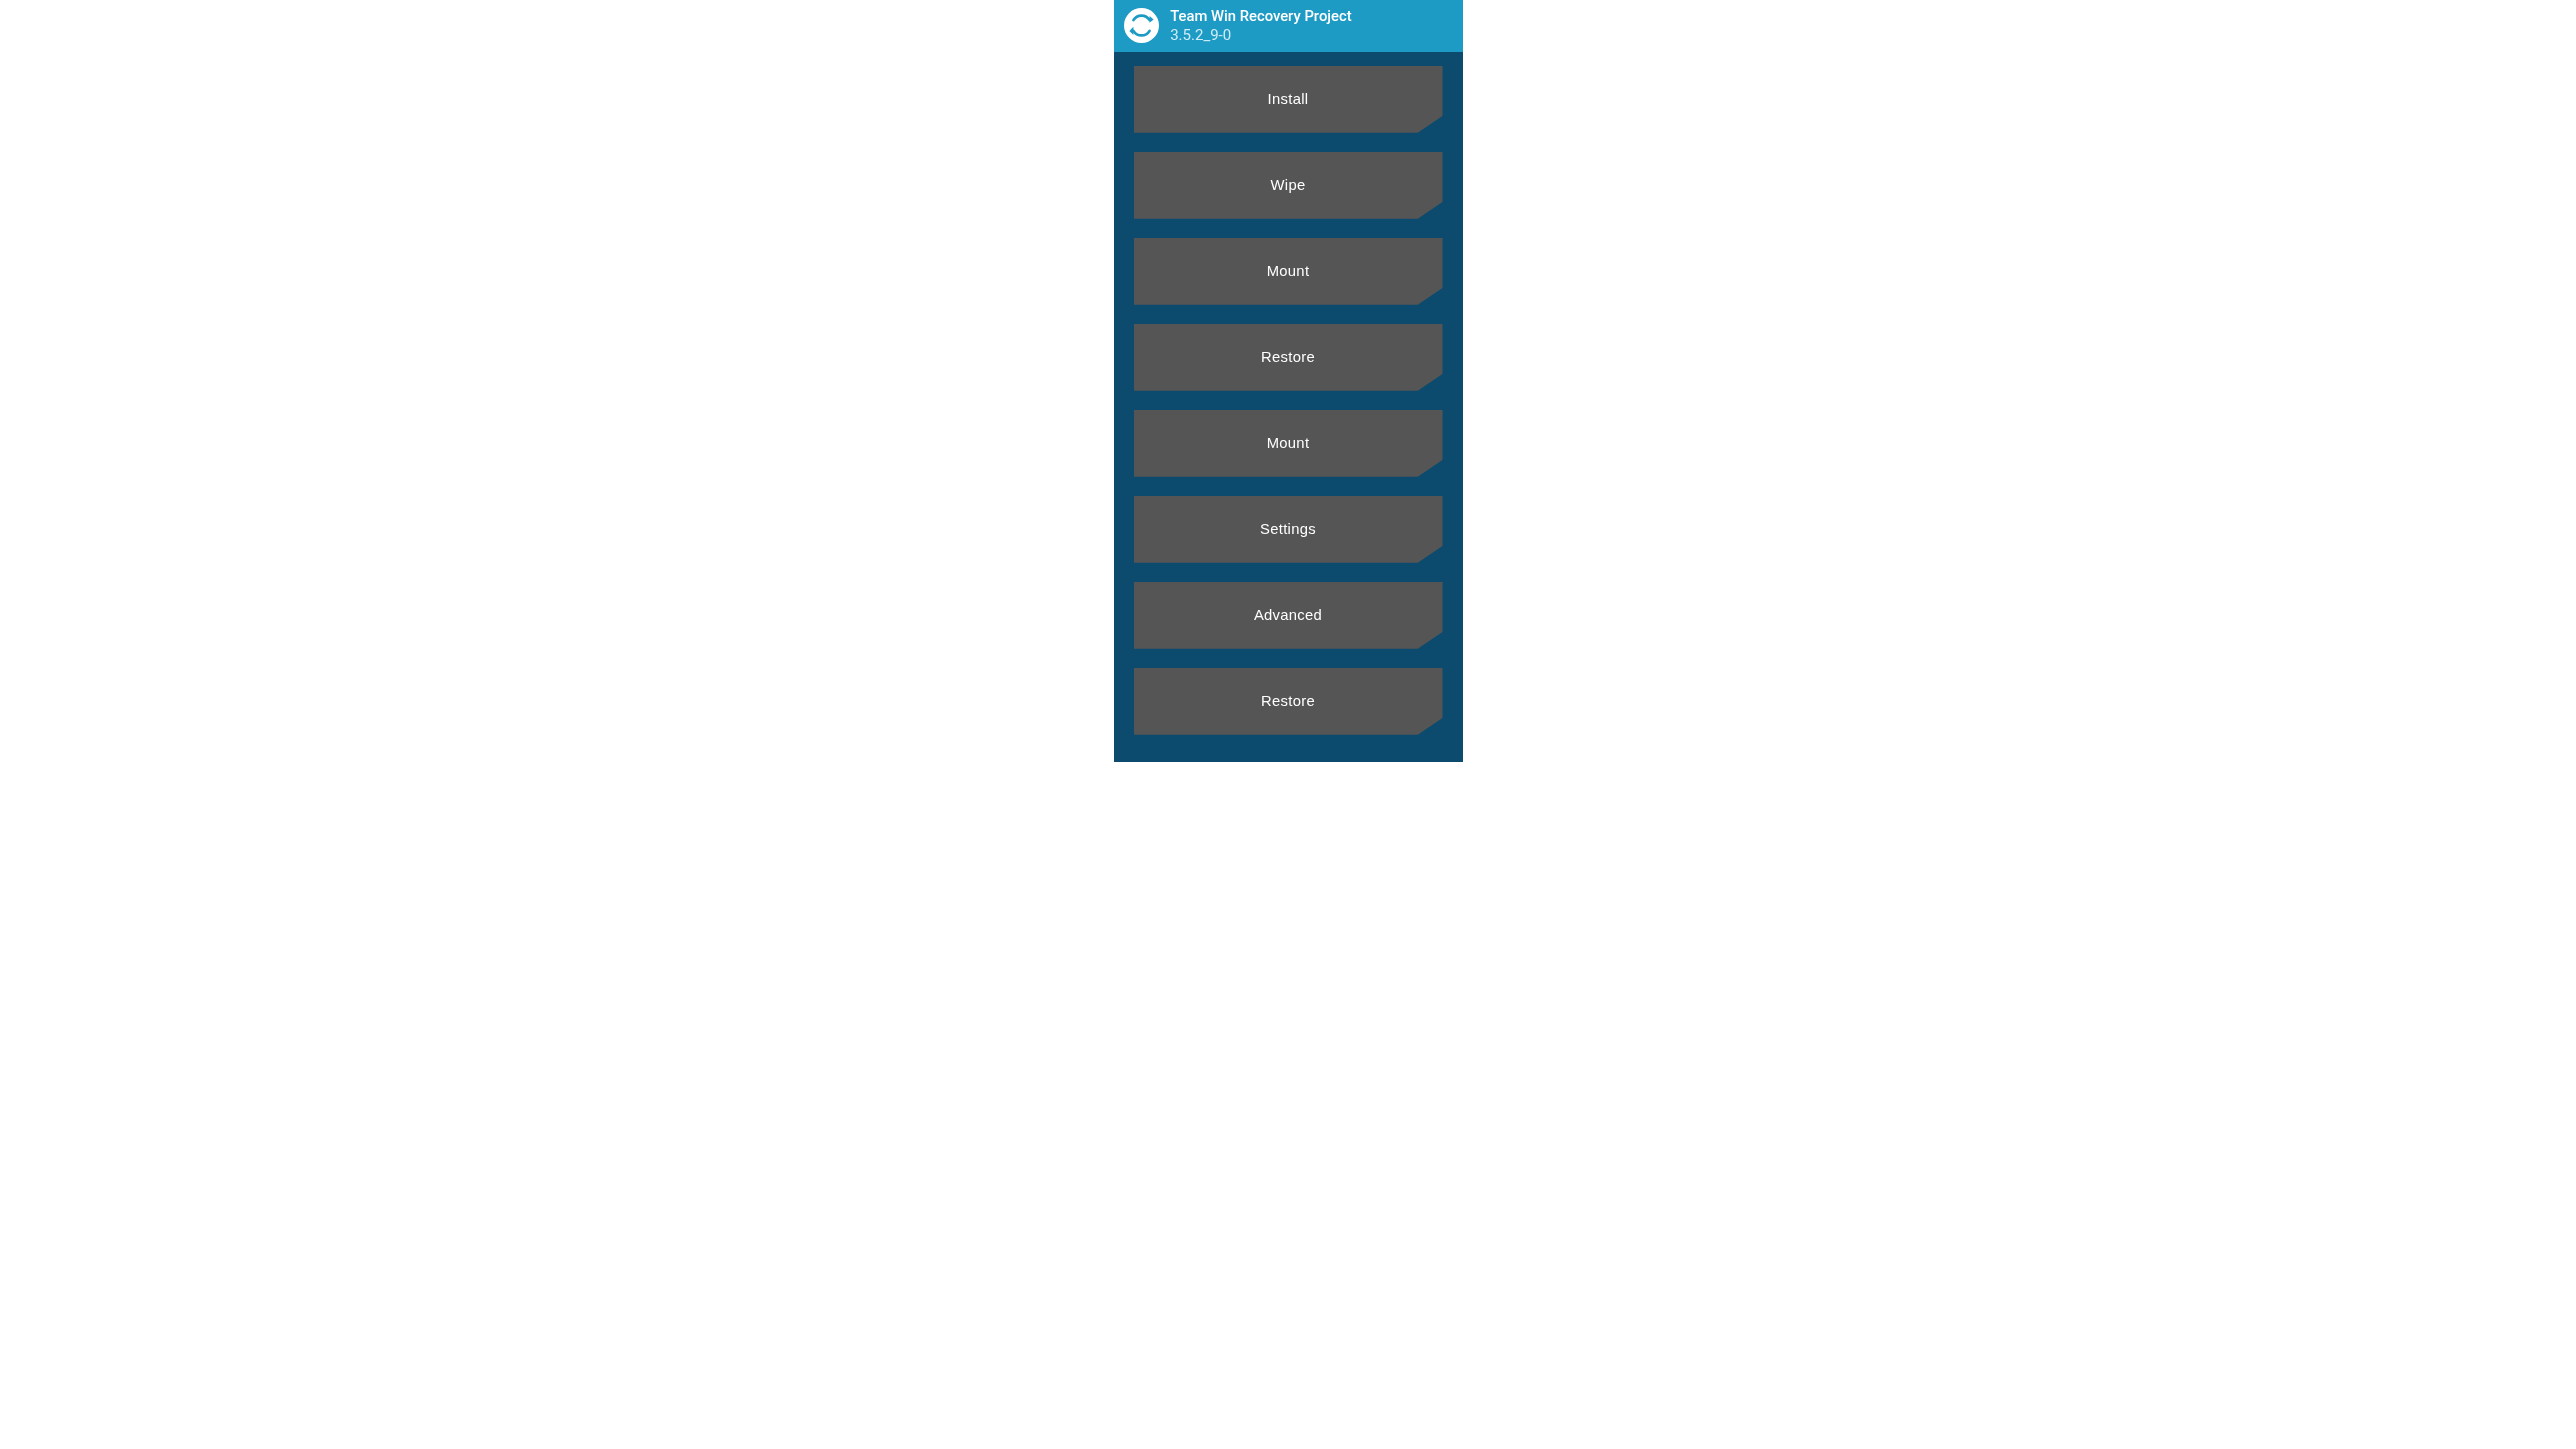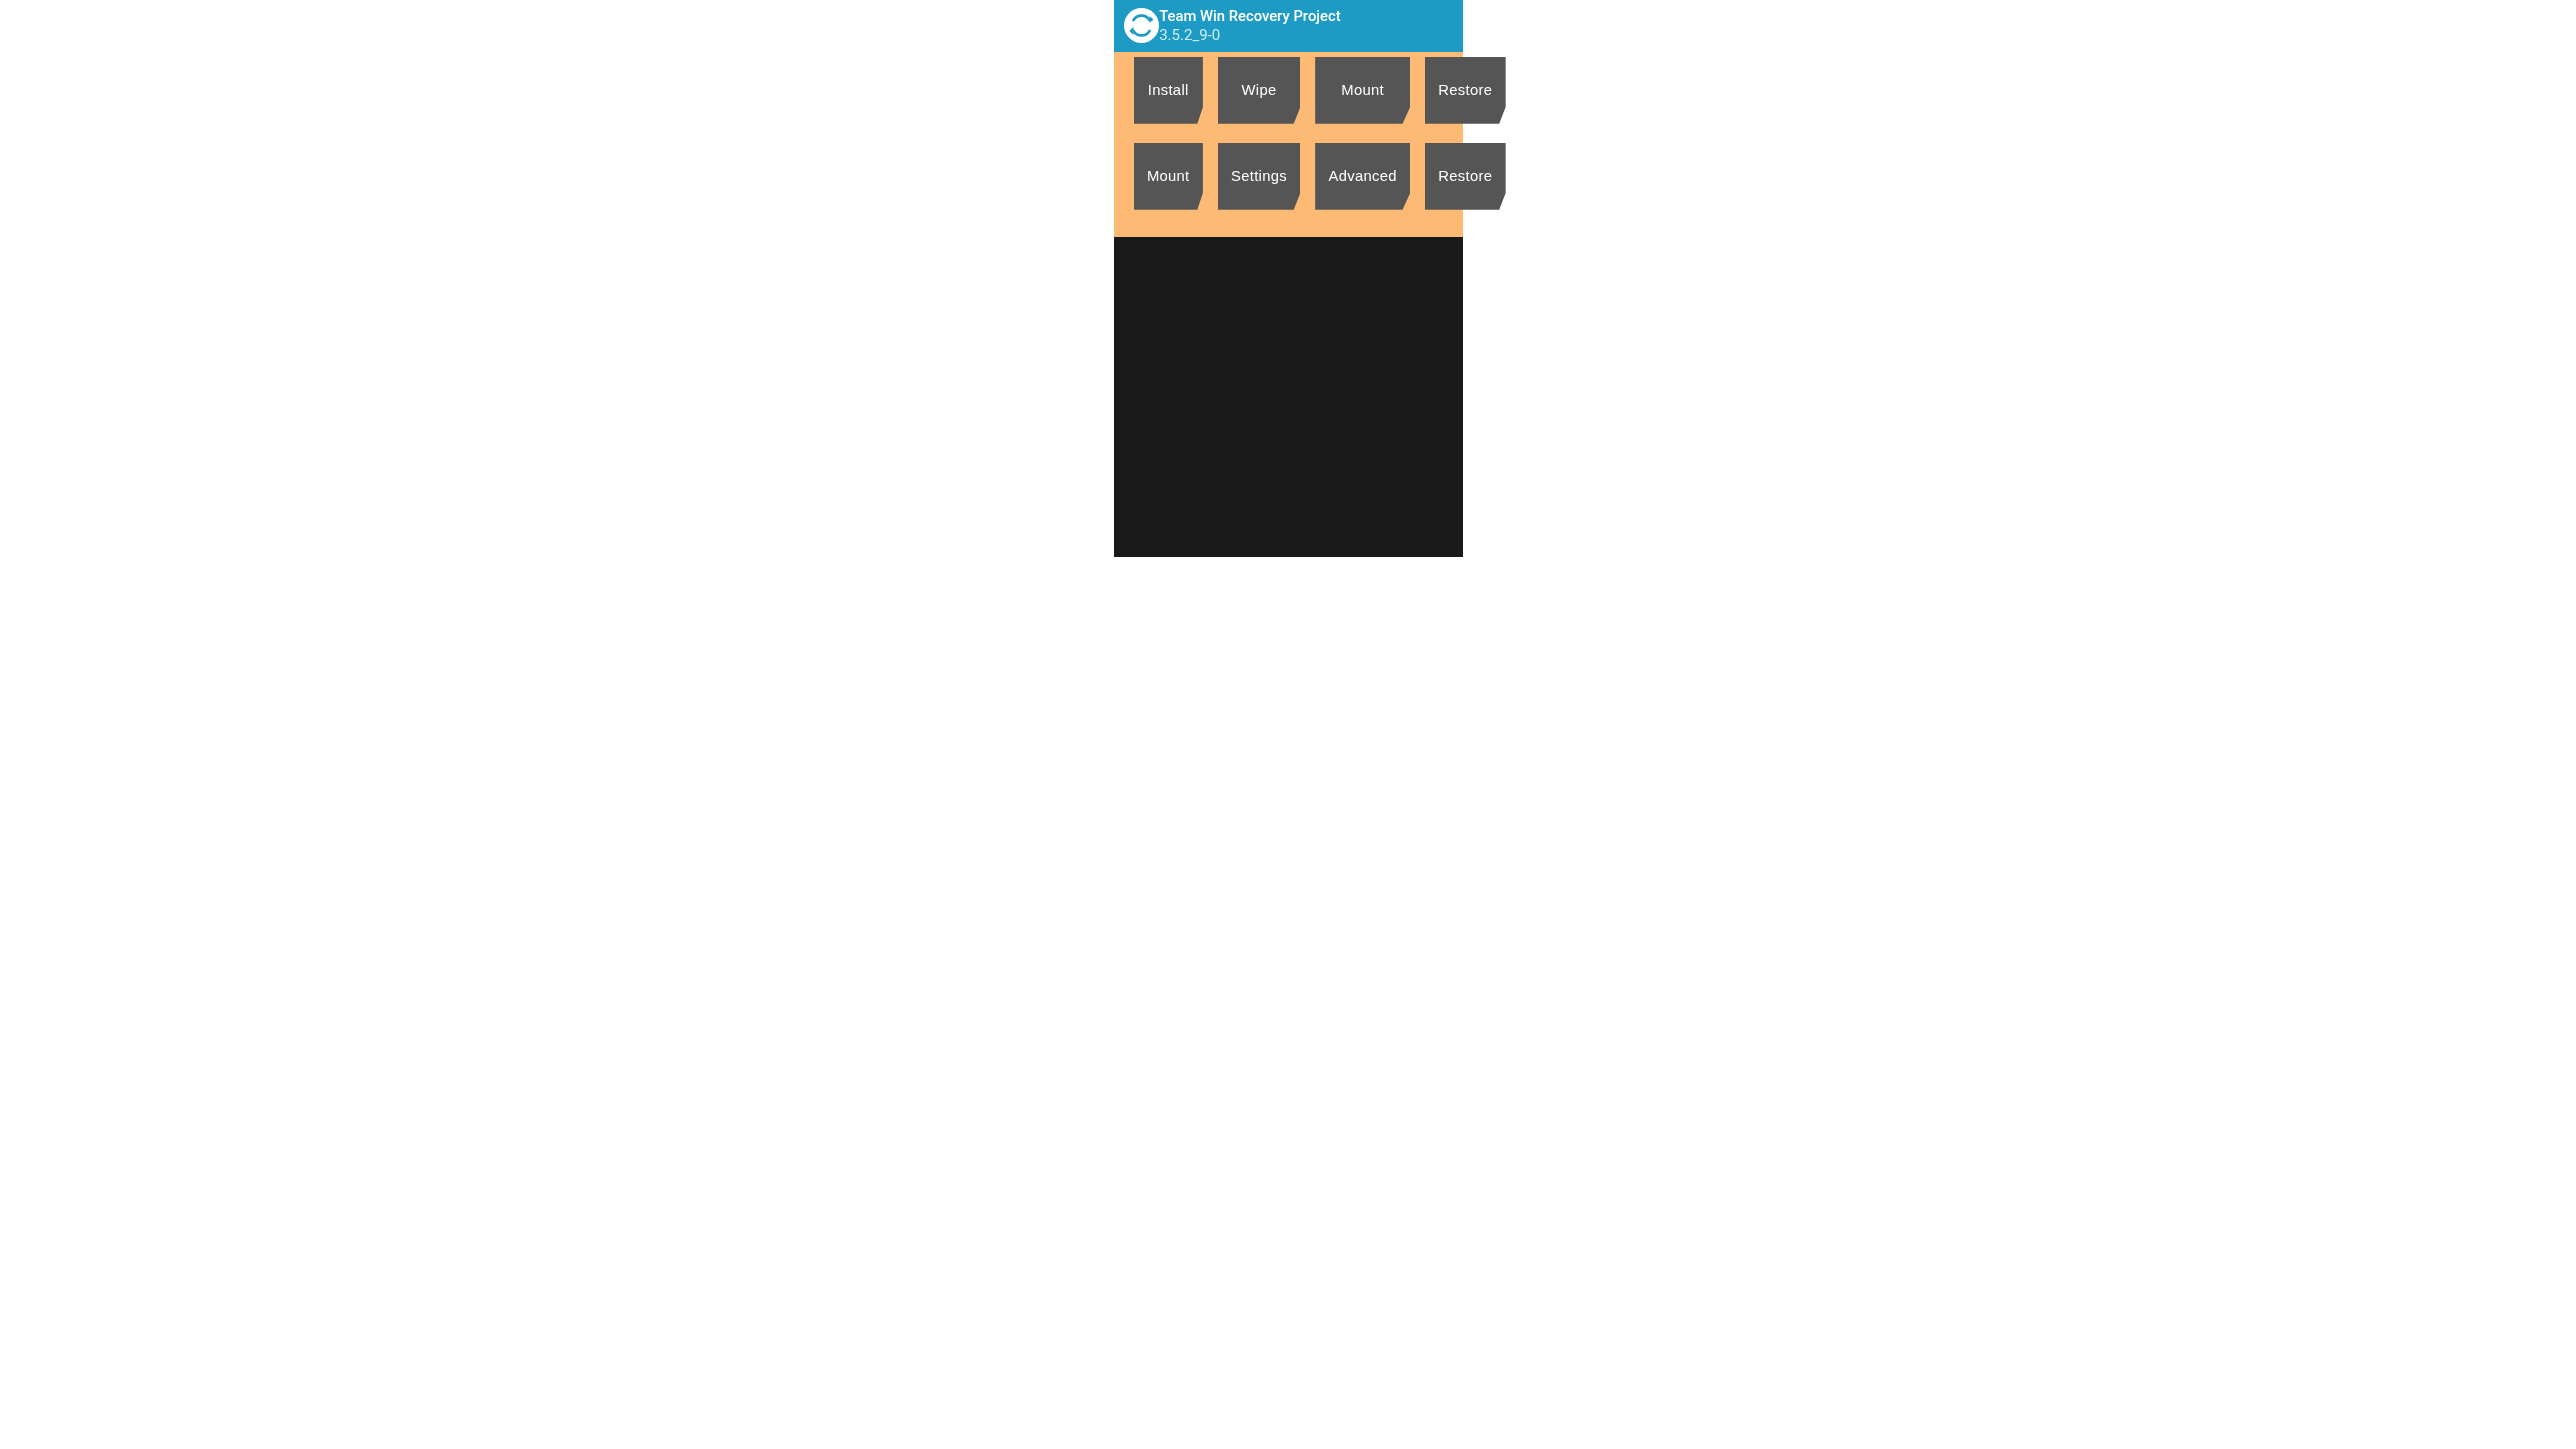--- a/index.html
+++ b/index.html
@@ -21,21 +21,21 @@
       width: 349px;
       background-color: #1a1a1a;
       min-height: 557px;
     }
 
     .header {
       background-color: #1e9bc4;
       display: flex;
       align-items: center;
       padding: 8px 10.7px;
-      gap: 0;
+      gap: 11px;
     }
 
     .header-icon {
       width: 35px;
       height: 35px;
       flex-shrink: 0;
     }
 
     .header-text {
       display: flex;
@@ -49,24 +49,24 @@
       line-height: 1.2;
     }
 
     .header-subtitle {
       color: #d0edf7;
       font-size: 15px;
       font-weight: 400;
     }
 
     .main-content {
-      background-color: #fdba74;
-      padding: 5px 20px 27px 20px;
+      background-color: #0c4a6e;
+      padding: 14px 20px 27px 20px;
       display: grid;
-      grid-template-columns: 1fr 1fr 1fr 1fr;
+      grid-template-columns: 1fr;
       gap: 19px 14.8px;
     }
 
     .twrp-button {
       background-color: #555555;
       color: #ffffff;
       font-size: 14.8px;
       font-weight: 400;
       border: none;
       cursor: pointer;

